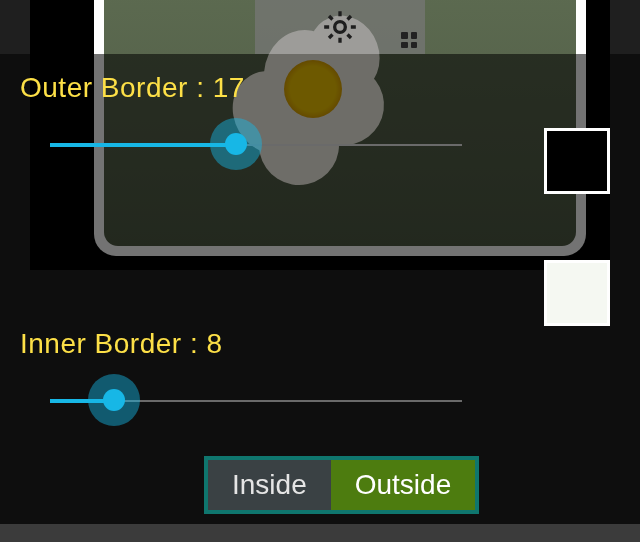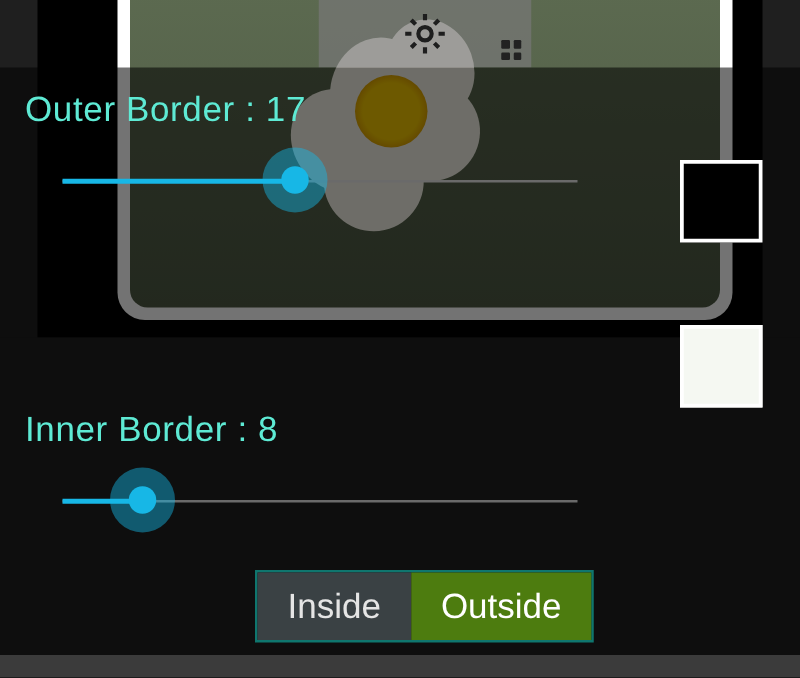--- a/index.html
+++ b/index.html
@@ -25,35 +25,35 @@
   .dots4{position:absolute;right:8px;bottom:6px;width:16px;height:16px;display:grid;grid-template:1fr 1fr/1fr 1fr;gap:3px;}
   .dots4 span{background:#222;border-radius:1px;}
 
   
   .dim{position:absolute;left:0;top:54px;width:640px;height:488px;background:rgba(0,0,0,0.55);}
   
   .solidlower{position:absolute;left:0;top:270px;width:640px;height:272px;background:#1f1f1f;}
 
   .controls{position:absolute;left:0;top:54px;width:640px;}
   .group{position:relative;height:128px;}
-  .lbl{position:absolute;left:20px;top:18px;color:#5eead4;font-size:28px;font-weight:400;letter-spacing:0.5px;}
+  .lbl{position:absolute;left:20px;top:18px;color:#fde047;font-size:28px;font-weight:400;letter-spacing:0.5px;}
 
   .track{position:absolute;left:50px;right:178px;top:90px;height:2px;background:#6a6a6a;}
   .fill{position:absolute;left:50px;top:90px;height:4px;background:#17b7e6;transform:translateY(-1px);}
   .thumb{position:absolute;top:90px;transform:translate(-50%,-50%);}
   .halo{position:absolute;left:50%;top:50%;width:52px;height:52px;border-radius:50%;background:rgba(23,183,230,0.45);transform:translate(-50%,-50%);}
   .knob{position:absolute;left:50%;top:50%;width:22px;height:22px;border-radius:50%;background:#17b7e6;transform:translate(-50%,-50%);}
 
   
   .swatch{position:absolute;width:66px;height:66px;border:3px solid #fff;}
   .sw1{left:544px;top:128px;background:#000;}
   .sw2{left:544px;top:260px;background:#f5f8f2;}
 
   
-  .toggle{position:absolute;left:204px;top:456px;display:flex;border:2px solid #0f766e;height:58px;}
+  .toggle{position:absolute;left:204px;top:456px;display:flex;border:4px solid #0f766e;height:58px;}
   .toggle div{display:flex;align-items:center;justify-content:center;font-size:28px;padding:0 24px;color:#fff;cursor:pointer;}
   .toggle .off{background:#3a4144;color:#e5e5e5;}
   .toggle .on{background:#4d7c0f;color:#fff;}
 
   .bottombar{position:absolute;left:0;bottom:0;width:640px;height:18px;background:#3b3b3b;}
 </style>
 </head>
 <body>
 
 <div class="stage">

